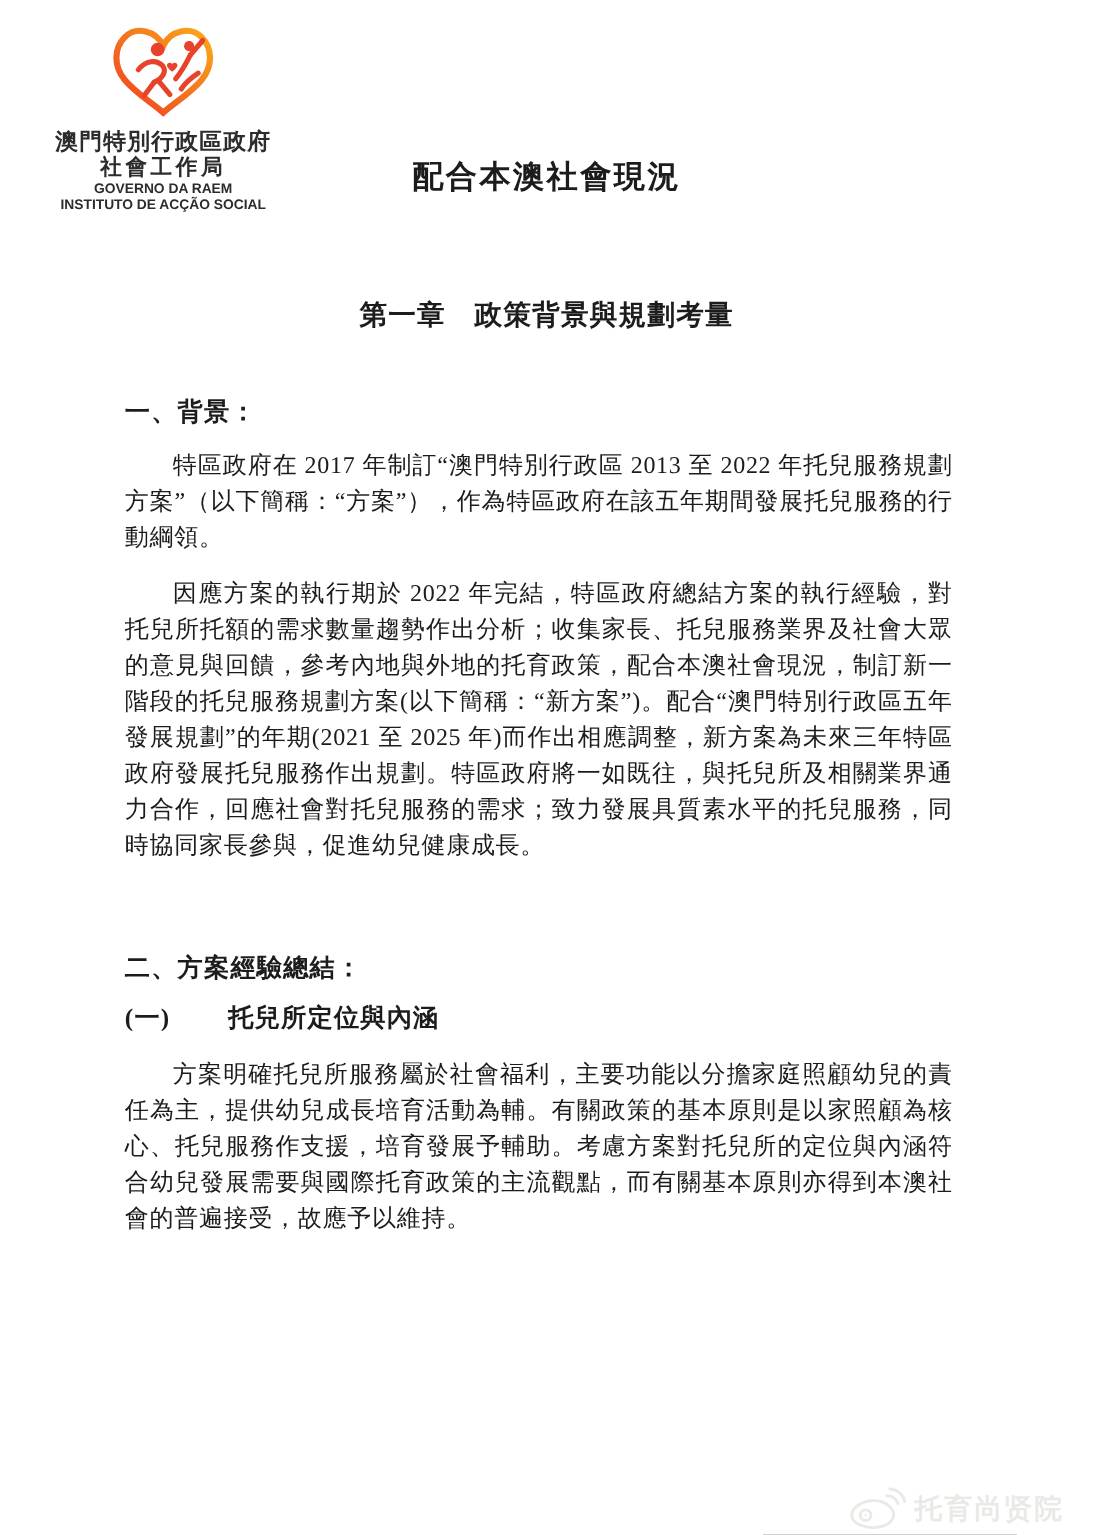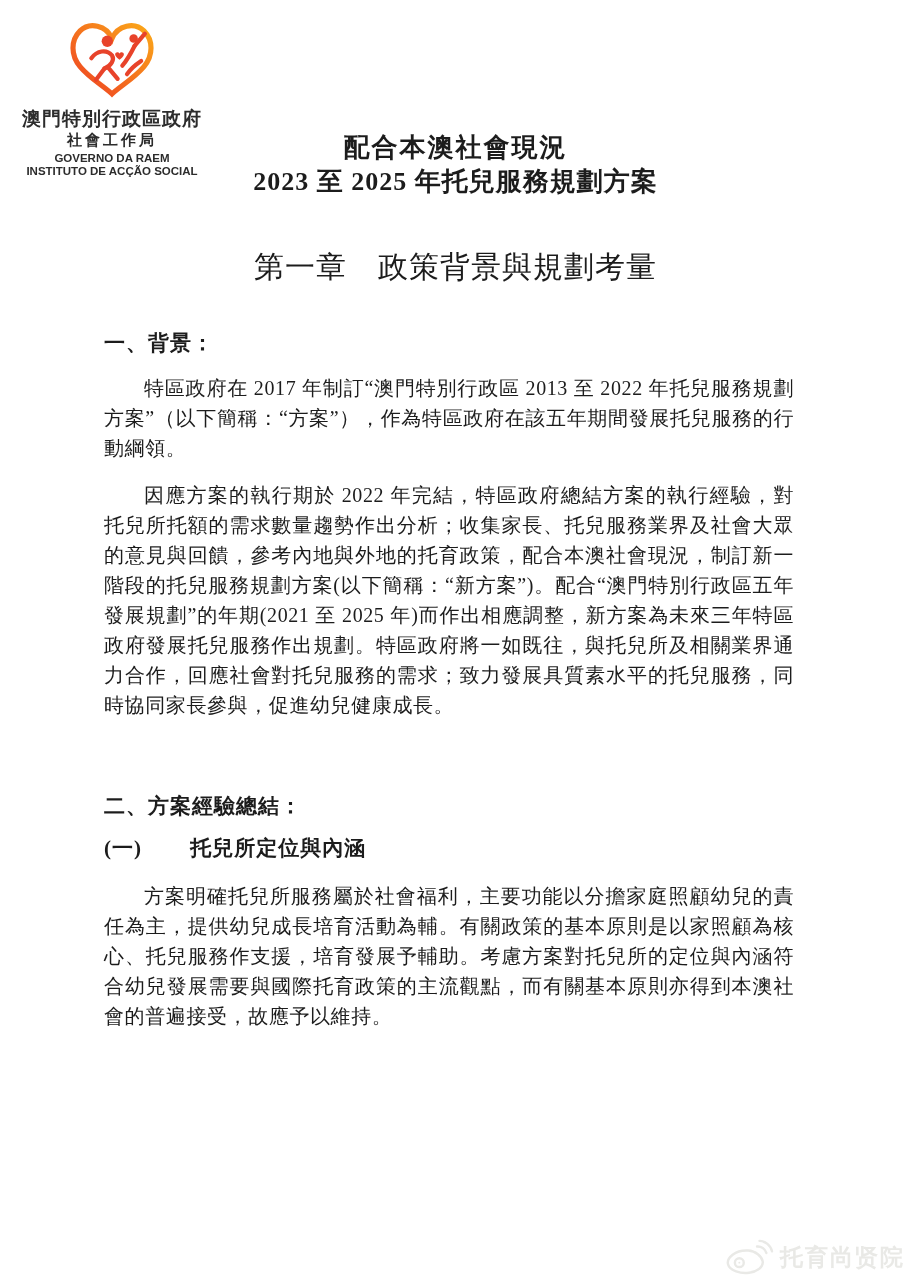--- a/index.html
+++ b/index.html
@@ -8,38 +8,38 @@
     width:911px; height:1279px;
     margin:0 auto;
     background:#ffffff;
     font-family:"Liberation Serif","DejaVu Serif",serif;
     color:#1c1c1c;
     overflow:hidden;
   }
 
   
   .logo-block {
-    position:absolute; left:16px; top:18px; width:192px;
+    position:absolute; left:40px; top:18px; width:192px;
     text-align:center;
     font-family:"Liberation Sans","DejaVu Sans",sans-serif;
     color:#2c2c2c;
   }
   .logo-heart { width:94px; height:86px; display:block; margin:0 auto 4px; }
   .org-zh1 { font-size:19px; font-weight:bold; letter-spacing:1px; line-height:21px; white-space:nowrap; }
-  .org-zh2 { font-size:15px; font-weight:bold; letter-spacing:3px; line-height:21px; }
+  .org-zh2 { font-size:18px; font-weight:bold; letter-spacing:3px; line-height:21px; }
   .org-pt1 { font-size:11.5px; font-weight:bold; line-height:13px; margin-top:2px; }
   .org-pt2 { font-size:11.5px; font-weight:bold; line-height:13px; }
 
   
   .doc-title { position:absolute; left:0; right:0; top:131px; text-align:center; font-weight:bold; }
   .title-line1 { font-size:26px; line-height:34px; letter-spacing:2px; }
   .title-line2 { font-size:26px; line-height:34px; letter-spacing:1px; }
   .chapter-heading {
     position:absolute; left:0; right:0; top:247px;
-    text-align:center; font-size:30px; font-weight:normal; letter-spacing:1px;
+    text-align:center; font-size:23px; font-weight:bold; letter-spacing:1px;
   }
 
   
   .content { position:absolute; left:104px; top:330px; width:690px; }
   .section-heading {
     font-size:21px; font-weight:bold; line-height:26px;
     margin:0; letter-spacing:1px;
   }
   .body-para {
     font-size:20px; line-height:30px; letter-spacing:0.6px;
@@ -50,21 +50,21 @@
   .h2-2 { margin-top:73px; }
   .p3 { margin-top:21px; }
   .sub-heading {
     margin:16px 0 0 0; font-size:21px; font-weight:bold; line-height:26px; letter-spacing:1px;
   }
   .sub-heading .sub-num { display:inline-block; margin-right:42px; }
   .p4 { margin-top:20px; }
 
   
   .watermark {
-    position:absolute; right:6px; bottom:4px;
+    position:absolute; right:24px; bottom:4px;
     display:flex; align-items:center; gap:6px;
     color:#e9e9e6;
     font-family:"Liberation Sans","DejaVu Sans",sans-serif;
     font-weight:bold; font-size:23px; letter-spacing:2px;
     user-select:none;
   }
   .watermark svg { width:50px; height:36px; }
 </style>
 </head>
 <body>
@@ -93,21 +93,20 @@
       </g>
     </svg>
     <div class="org-zh1">澳門特別行政區政府</div>
     <div class="org-zh2">社會工作局</div>
     <div class="org-pt1">GOVERNO DA RAEM</div>
     <div class="org-pt2">INSTITUTO DE ACÇÃO SOCIAL</div>
   </div>
 
   <div class="doc-title">
     <div class="title-line1">配合本澳社會現況</div>
-    <div class="title-line2">2023 至 2025 年托兒服務規劃方案</div>
   </div>
   <div class="chapter-heading">第一章　政策背景與規劃考量</div>
 
   <div class="content">
     <h2 class="section-heading">一、背景：</h2>
     <p class="body-para p1">特區政府在 2017 年制訂“澳門特別行政區 2013 至 2022 年托兒服務規劃方案”（以下簡稱：“方案”），作為特區政府在該五年期間發展托兒服務的行動綱領。</p>
     <p class="body-para p2">因應方案的執行期於 2022 年完結，特區政府總結方案的執行經驗，對托兒所托額的需求數量趨勢作出分析；收集家長、托兒服務業界及社會大眾的意見與回饋，參考內地與外地的托育政策，配合本澳社會現況，制訂新一階段的托兒服務規劃方案(以下簡稱：“新方案”)。配合“澳門特別行政區五年發展規劃”的年期(2021 至 2025 年)而作出相應調整，新方案為未來三年特區政府發展托兒服務作出規劃。特區政府將一如既往，與托兒所及相關業界通力合作，回應社會對托兒服務的需求；致力發展具質素水平的托兒服務，同時協同家長參與，促進幼兒健康成長。</p>
 
     <h2 class="section-heading h2-2">二、方案經驗總結：</h2>
 

